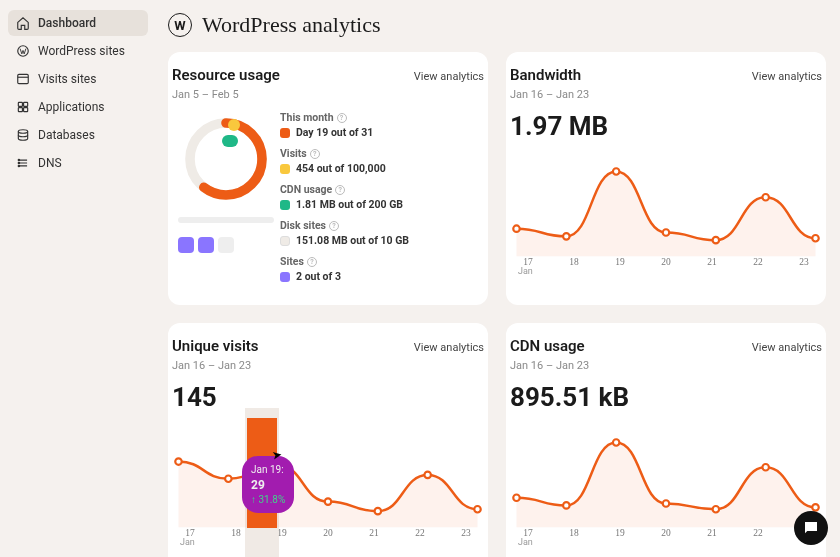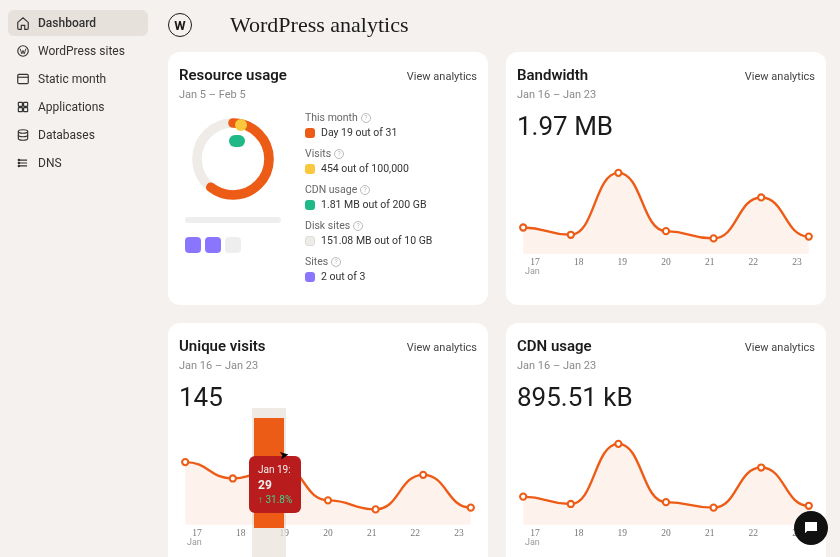--- a/index.html
+++ b/index.html
@@ -39,53 +39,52 @@
   .page-head {
     display: flex;
     align-items: center;
     gap: 10px;
     margin-bottom: 14px;
   }
   .page-head h1 {
     font-family: Georgia, "Times New Roman", serif;
     font-weight: 400;
     font-size: 22px;
-    margin-left: 28px;
   }
   .wp-logo {
     width: 24px; height: 24px;
     border: 1.6px solid #1b1b1b;
     border-radius: 50%;
     display: flex; align-items: center; justify-content: center;
     font-weight: 700; font-size: 13px;
   }
 
   .grid {
     display: grid;
     grid-template-columns: 320px 320px;
     gap: 18px;
   }
   .card {
     background: #fff;
     border-radius: 12px;
-    padding: 14px 11px 10px;
+    padding: 14px 4px 10px;
     position: relative;
   }
   .card-head {
     display: flex;
     justify-content: space-between;
     align-items: baseline;
   }
   .card-title { font-size: 15px; font-weight: 600; }
   .view-link { font-size: 11px; color: #444; text-decoration: none; }
   .date-range { font-size: 11px; color: #8a8a8a; margin-top: 4px; }
-  .big-num { font-size: 26px; font-weight: 400; margin-top: 10px; }
-
-  
-  .ru-body { display:flex; gap:18px; margin-top:10px; }
+  .big-num { font-size: 26px; font-weight: 700; margin-top: 10px; }
+
+  
+  .ru-body { display:flex; margin-top:10px;font-weight:bold; }
   .ru-left { width:108px; flex:none; text-align:center; }
   .donut { width:96px; height:96px; position:relative; margin:0 auto; }
   .donut svg { width:96px; height:96px; }
   .donut-blob {
     width:12px; height:12px; border-radius:50%;
     position:absolute;
   }
   .bar-track {
     width:96px; height:6px; background:#eee; border-radius:3px;
     margin:10px auto 14px;
@@ -114,22 +113,22 @@
     font-size:9.5px; color:#777;
     padding:0 4px;
     font-family:Liberation Serif, serif;
   }
   .axis span { width:28px; text-align:center; }
   .axis-month { font-size:9px; color:#999; padding-left:8px; margin-top:-1px;}
 
   
   .tip {
     position:absolute; left:70px; top:38px;
-    background:#b91c1c; color:#eee;
-    border-radius:6px; padding:7px 9px;
+    background:#a21caf; color:#eee;
+    border-radius:16px; padding:7px 9px;
     font-size:10px; line-height:1.35;
     z-index:3;
   }
   .tip .v { font-weight:700; font-size:12px; }
   .tip .pct { color:#41d38a; font-size:10px; }
   .hover-col {
     position:absolute; top:0; bottom:30px; width:30px; left:75px;
     background:#ed5c16; opacity:1;
     z-index:1;
   }
@@ -166,21 +165,21 @@
         <circle cx="12" cy="12" r="9"></circle>
         <path d="M7 8l3 9 2-6 2 6 3-9" stroke-width="1.6"></path>
       </svg>
     <span>WordPress sites</span>
   </div>
   <div class="side-item">
     <svg class="ico" viewBox="0 0 24 24" fill="none" stroke="currentColor" stroke-width="2">
         <rect x="3" y="4" width="18" height="16" rx="2"></rect>
         <path d="M3 9h18"></path>
       </svg>
-    <span>Static month</span>
+    <span>Visits sites</span>
   </div>
   <div class="side-item">
     <svg class="ico" viewBox="0 0 24 24" fill="none" stroke="currentColor" stroke-width="2">
         <rect x="4" y="4" width="7" height="7" rx="1"></rect>
         <rect x="13" y="4" width="7" height="7" rx="1"></rect>
         <rect x="4" y="13" width="7" height="7" rx="1"></rect>
         <rect x="13" y="13" width="7" height="7" rx="1"></rect>
       </svg>
     <span>Applications</span>
   </div>

